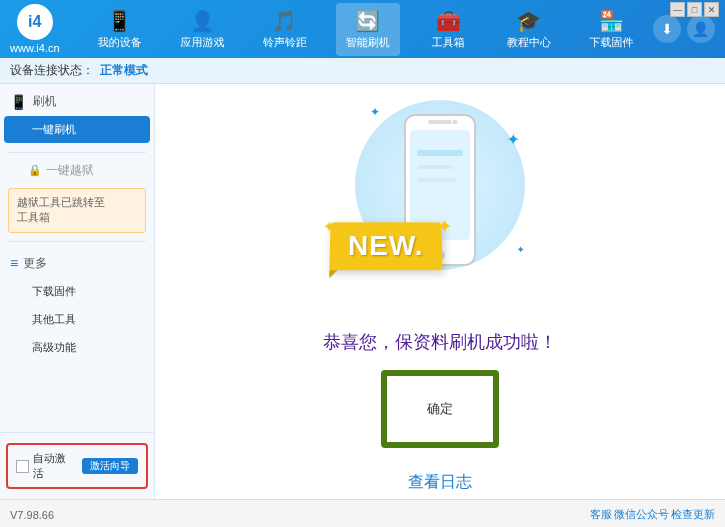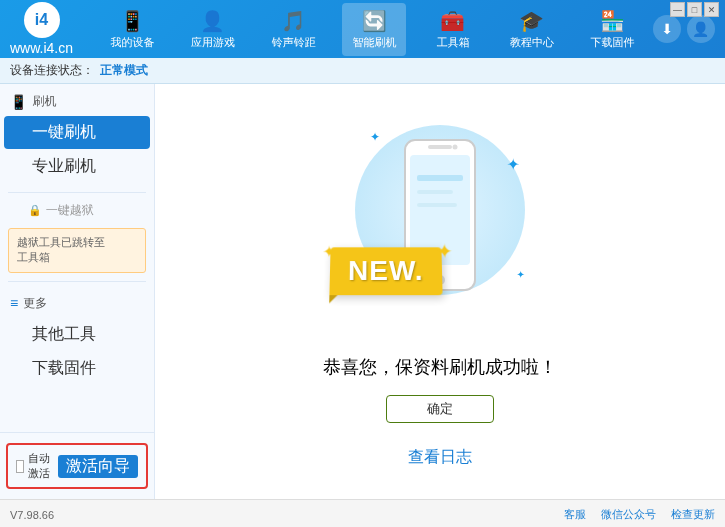--- a/index.html
+++ b/index.html
@@ -11,21 +11,21 @@
       background: linear-gradient(135deg, #1a9be8 0%, #1a7fd4 100%);
       height: 58px; padding: 0 10px;
       position: relative;
     }
     .logo-area { display: flex; flex-direction: column; align-items: center; margin-right: 19px; }
     .logo-circle {
       width: 36px; height: 36px; border-radius: 50%;
       background: white; display: flex; align-items: center; justify-content: center;
       font-size: 16px; font-weight: bold; color: #1a7fd4;
     }
-    .logo-text { color: white; font-size: 14px; margin-top: 2px; }
+    .logo-text { color: white; font-size: 11px; margin-top: 2px; }
 
     .nav-items { display: flex; flex: 1; justify-content: space-around; }
     .nav-item {
       display: flex; flex-direction: column; align-items: center; cursor: pointer;
       color: white; padding: 6px 10px; border-radius: 4px; min-width: 60px;
     }
     .nav-item.active { background: rgba(255,255,255,0.25); }
     .nav-icon { font-size: 20px; margin-bottom: 2px; }
     .nav-label { font-size: 11px; white-space: nowrap; text-align: right; }
 
@@ -50,21 +50,21 @@
     .sidebar {
       width: 155px; background: #f5f9fe; border-right: 1px solid #dde8f5;
       display: flex; flex-direction: column; overflow: hidden; flex-shrink: 0;
     }
     .sidebar-section { padding: 4px 0; }
     .sidebar-group-header {
       display: flex; align-items: center; padding: 5px 10px; color: #555; font-size: 12px; cursor: pointer;
     }
     .sidebar-group-header .icon { margin-right: 5px; font-size: 14px; color: #1a7fd4; }
     .sidebar-item {
-      padding: 6px 10px 6px 28px; cursor: pointer; color: #333; font-size: 16px;
+      padding: 6px 10px 6px 28px; cursor: pointer; color: #333; font-size: 11px;
       border-radius: 2px; margin: 1px 4px;
     }
     .sidebar-item.active { background: #1a7fd4; color: white; border-radius: 4px; }
     .sidebar-divider { height: 1px; background: #dde8f5; margin: 4px 8px; }
 
     .sidebar-disabled { color: #999; padding: 5px 10px 5px 28px; display: flex; align-items: center; gap: 4px; }
     .sidebar-disabled .lock-icon { font-size: 11px; color: #bbb; }
 
     .sidebar-notice {
       margin: 4px 8px; padding: 6px 8px; background: #fff3e0; border: 1px solid #ffcc80;
@@ -76,21 +76,21 @@
       margin-top: auto; border-top: 1px solid #dde8f5; padding: 6px 0;
     }
     .auto-activate-area {
       padding: 6px 8px; border: 2px solid #e53935; border-radius: 4px; margin: 4px 6px;
       display: flex; align-items: center; gap: 6px;
     }
     .checkbox-area { display: flex; align-items: center; gap: 4px; font-size: 11px; color: #333; cursor: pointer; }
     .checkbox { width: 13px; height: 13px; border: 1px solid #aaa; background: white; display: inline-block; }
     .btn-guide {
       background: #1a7fd4; color: white; border: none; border-radius: 3px;
-      padding: 1px 8px; font-size: 16px; cursor: pointer; white-space: nowrap;
+      padding: 1px 8px; font-size: 10px; cursor: pointer; white-space: nowrap;
     }
 
     
     .content-area {
       flex: 1; display: flex; flex-direction: column; align-items: center; justify-content: center;
       background: white; position: relative;
     }
 
     .success-illustration {
       position: relative; width: 200px; height: 220px; margin-bottom: 20px;
@@ -128,39 +128,39 @@
       text-shadow: 1px 1px 2px rgba(0,0,0,0.3);
       letter-spacing: 1px;
     }
     .star-left { position: absolute; top: -5px; left: -8px; font-size: 16px; color: #f5c518; }
     .star-right { position: absolute; top: -8px; right: -12px; font-size: 20px; color: #f5c518; }
 
     
     .sparkle { position: absolute; color: #1a9be8; font-size: 12px; }
 
     .success-text {
-      font-size: 18px; color: #000000; margin-bottom: 16px; text-align: center;
+      font-size: 18px; color: #4c1d95; margin-bottom: 16px; text-align: center;
     }
 
     .confirm-btn {
-      background: white; border: 1px solid #4d7c0f; border-radius: 4px;
-      padding: 4px 40px; font-size: 13px; cursor: pointer; color: #333;
+      background: white; border: 6px solid #4d7c0f; border-radius: 4px;
+      padding: 24px 40px; font-size: 13px; cursor: pointer; color: #333;
       margin-bottom: 24px; display: block;
     }
 
     .view-log { color: #1a7fd4; font-size: 16px; cursor: pointer; text-decoration: none; display: block; text-align: center; }
 
     
     .bottom-bar {
       height: 30px; background: #f5f5f5; border-top: 1px solid #ddd;
       display: flex; align-items: center; justify-content: space-between;
       padding: 0 10px; font-size: 11px; color: #666;
     }
     .bottom-left { display: flex; align-items: center; gap: 4px; }
-    .bottom-right { display: flex; gap: 15px; justify-content: center; }
+    .bottom-right { display: flex; gap: 2px; justify-content: center; }
     .bottom-link { color: #1a7fd4; cursor: pointer; }
   </style>
 </head>
 <body>
 
 <div style="position:absolute; top:2px; right:6px; display:flex; gap:2px; z-index:100;">
   <div style="width:15px;height:15px;background:#e0e0e0;border:1px solid #bbb;display:flex;align-items:center;justify-content:center;font-size:9px;cursor:pointer;color:#555;">—</div>
   <div style="width:15px;height:15px;background:#e0e0e0;border:1px solid #bbb;display:flex;align-items:center;justify-content:center;font-size:9px;cursor:pointer;color:#555;">□</div>
   <div style="width:15px;height:15px;background:#e0e0e0;border:1px solid #bbb;display:flex;align-items:center;justify-content:center;font-size:9px;cursor:pointer;color:#555;">✕</div>
 </div>
@@ -219,23 +219,20 @@
 
   <div class="sidebar">
     <div class="sidebar-section">
       <div class="sidebar-group-header">
         <span class="icon">📱</span>
         <span>刷机</span>
       </div>
       <div class="sidebar-item active">
         <span>一键刷机</span>
       </div>
-      <div class="sidebar-item">
-        <span>专业刷机</span>
-      </div>
     </div>
 
     <div class="sidebar-divider"></div>
 
     <div class="sidebar-disabled">
       <span class="lock-icon">🔒</span>
       <span>一键越狱</span>
     </div>
 
     <div class="sidebar-notice">
@@ -243,24 +240,27 @@
     </div>
 
     <div class="sidebar-divider"></div>
 
     <div class="sidebar-section">
       <div class="sidebar-group-header">
         <span class="icon">≡</span>
         <span>更多</span>
       </div>
       <div class="sidebar-item">
+        <span>下载固件</span>
+      </div>
+      <div class="sidebar-item">
         <span>其他工具</span>
       </div>
       <div class="sidebar-item">
-        <span>下载固件</span>
+        <span>高级功能</span>
       </div>
     </div>
 
     <div class="sidebar-bottom">
       <div class="auto-activate-area">
         <div class="checkbox-area">
           <span class="checkbox"></span>
           <span>自动激活</span>
         </div>
         <button class="btn-guide">激活向导</button>

